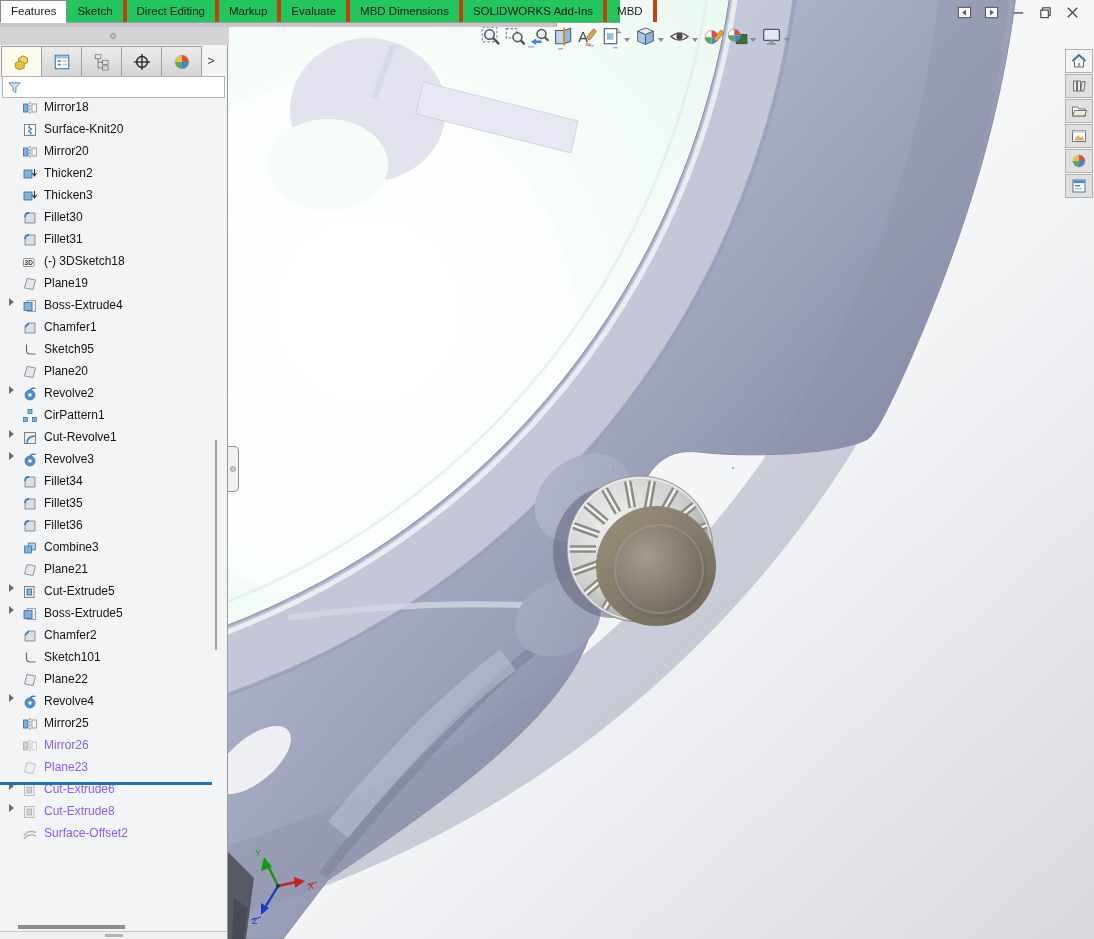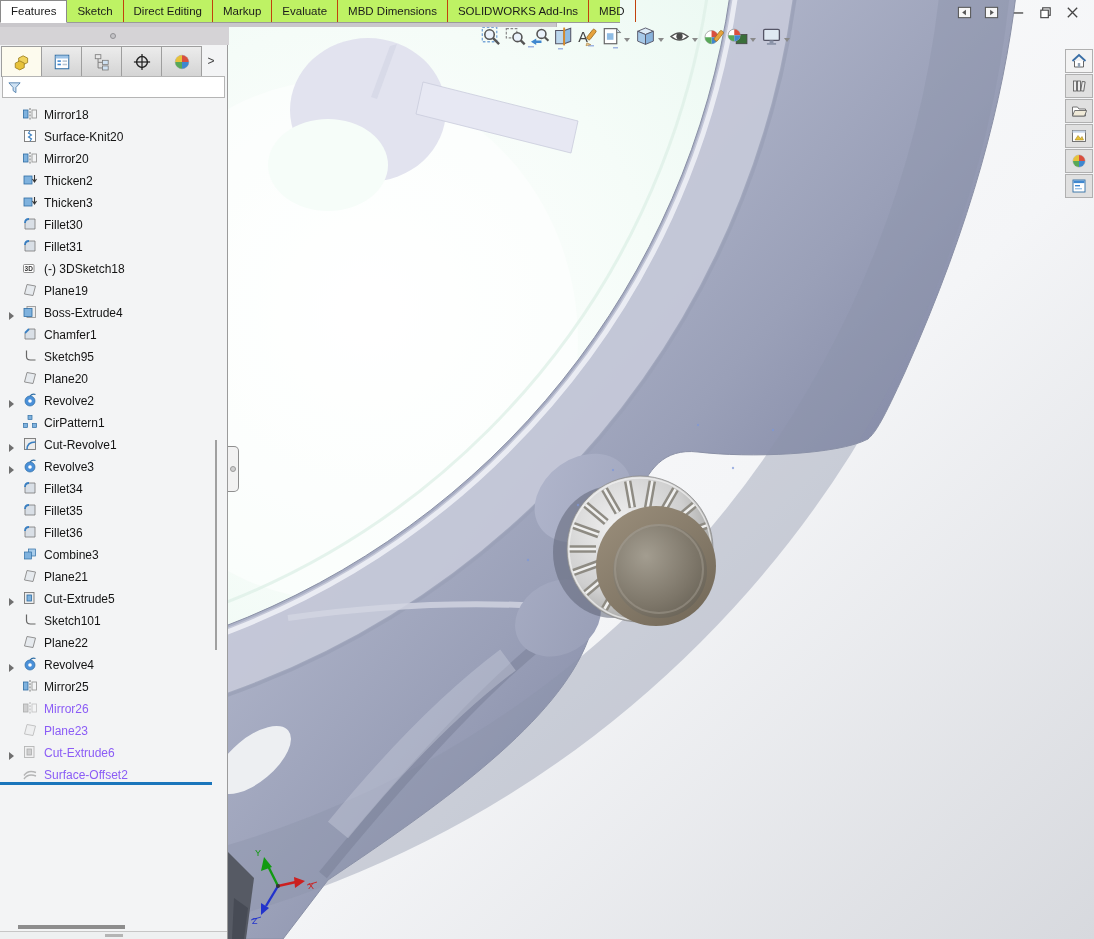--- a/index.html
+++ b/index.html
@@ -2,24 +2,24 @@
 <html><head>
 <meta charset="utf-8">
 <style>
   html,body{margin:0;padding:0}
   body{width:1094px;height:939px;position:relative;overflow:hidden;
        font-family:"Liberation Sans",sans-serif;background:#fff;}
   svg{display:block}
   
   #viewport{position:absolute;left:228px;top:0;z-index:0}
   
-  #tabbar{position:absolute;left:0;top:0;width:620px;height:23px;background:#bef264;
+  #tabbar{position:absolute;left:0;top:0;width:620px;height:23px;background:#22c55e;
           border-bottom:1px solid #9a9a9a;display:flex;z-index:6;box-sizing:border-box}
   .tab{padding:0 10px;font-size:11.5px;line-height:22px;color:#1b1b1b;
-       border-right:1px solid #c2410c;white-space:nowrap;cursor:default}
+       border-right:4px solid #c2410c;white-space:nowrap;cursor:default}
   .tab.active{background:#fff;border:1px solid #8a8a8a;border-bottom:1px solid #fff;
               margin-bottom:-1px;line-height:21px}
   #ribbonline{position:absolute;left:0;top:23px;width:556px;height:4px;background:#c9c7cb;
               border-right:1px solid #b3b1b5;z-index:5}
   
   #paneltop{position:absolute;left:0;top:27px;width:229px;height:18px;background:#d5d3d6;z-index:5}
   #paneltop .dot{position:absolute;left:110px;top:6px;width:6px;height:6px;border-radius:50%;
                  background:#c4c3c7;border:1px solid #909094;box-sizing:border-box}
   #panel{position:absolute;left:0;top:45px;width:228px;height:894px;background:#f3f4f5;
          border-right:1px solid #9b9b9b;z-index:5;box-sizing:border-box}
@@ -29,21 +29,21 @@
         justify-content:center}
   .ptab.active{background:#fdfbee}
   .ptab svg{width:18px;height:18px}
   .ptab-more{width:20px;height:29px;display:flex;align-items:center;justify-content:center;
              font-size:12px;color:#444}
   #filter{position:absolute;top:31px;left:2px;width:223px;height:22px;background:#fff;
           border:1px solid #b5b5b5;display:flex;align-items:center;padding-left:4px;
           box-sizing:border-box}
   #filter svg{width:15px;height:15px}
   #tree{position:absolute;top:55px;left:0;width:214px;height:822px;overflow:hidden}
-  .trow{height:22px;display:flex;align-items:flex-end;font-size:12px;color:#141414;
+  .trow{height:22px;display:flex;align-items:flex-start;font-size:12px;color:#141414;
         white-space:nowrap}
   .trow .arrow{width:12px;margin-left:5px;display:flex;align-items:center;justify-content:center}
   .trow .arrow.has::after{content:"";border-left:5px solid #6f6f6f;
         border-top:4px solid transparent;border-bottom:4px solid transparent}
   .trow svg.tico{width:16px;height:16px;margin-left:5px;flex:none}
   .trow .tlabel{margin-left:6px}
   .trow.gray{color:#8b5cf6}
   .trow.gray svg.tico{filter:grayscale(1) opacity(.5)}
   #rollback{position:absolute;left:0;top:737px;width:212px;height:3px;background:#1a75bb}
   #vscroll{position:absolute;left:215px;top:395px;width:2px;height:210px;background:#a0a0a0}
@@ -656,20 +656,34 @@
         <span class="tlabel">Plane21</span>
       </div>
       <div class="trow">
         <span class="arrow has"></span>
         <svg class="tico" viewBox="0 0 16 16">
           <use href="#ic-cutextrude"></use>
         </svg>
         <span class="tlabel">Cut-Extrude5</span>
       </div>
       <div class="trow">
+        <span class="arrow has"></span>
+        <svg class="tico" viewBox="0 0 16 16">
+          <use href="#ic-bossextrude"></use>
+        </svg>
+        <span class="tlabel">Boss-Extrude5</span>
+      </div>
+      <div class="trow">
+        <span class="arrow"></span>
+        <svg class="tico" viewBox="0 0 16 16">
+          <use href="#ic-chamfer"></use>
+        </svg>
+        <span class="tlabel">Chamfer2</span>
+      </div>
+      <div class="trow">
         <span class="arrow"></span>
         <svg class="tico" viewBox="0 0 16 16">
           <use href="#ic-sketch"></use>
         </svg>
         <span class="tlabel">Sketch101</span>
       </div>
       <div class="trow">
         <span class="arrow"></span>
         <svg class="tico" viewBox="0 0 16 16">
           <use href="#ic-plane"></use>
@@ -703,20 +717,27 @@
           <use href="#ic-plane"></use>
         </svg>
         <span class="tlabel">Plane23</span>
       </div>
       <div class="trow gray">
         <span class="arrow has"></span>
         <svg class="tico" viewBox="0 0 16 16">
           <use href="#ic-cutextrude"></use>
         </svg>
         <span class="tlabel">Cut-Extrude6</span>
+      </div>
+      <div class="trow gray">
+        <span class="arrow has"></span>
+        <svg class="tico" viewBox="0 0 16 16">
+          <use href="#ic-cutextrude"></use>
+        </svg>
+        <span class="tlabel">Cut-Extrude8</span>
       </div>
       <div class="trow gray">
         <span class="arrow"></span>
         <svg class="tico" viewBox="0 0 16 16">
           <use href="#ic-surfoffset"></use>
         </svg>
         <span class="tlabel">Surface-Offset2</span>
       </div>
     </div>
   <div id="rollback"></div>

